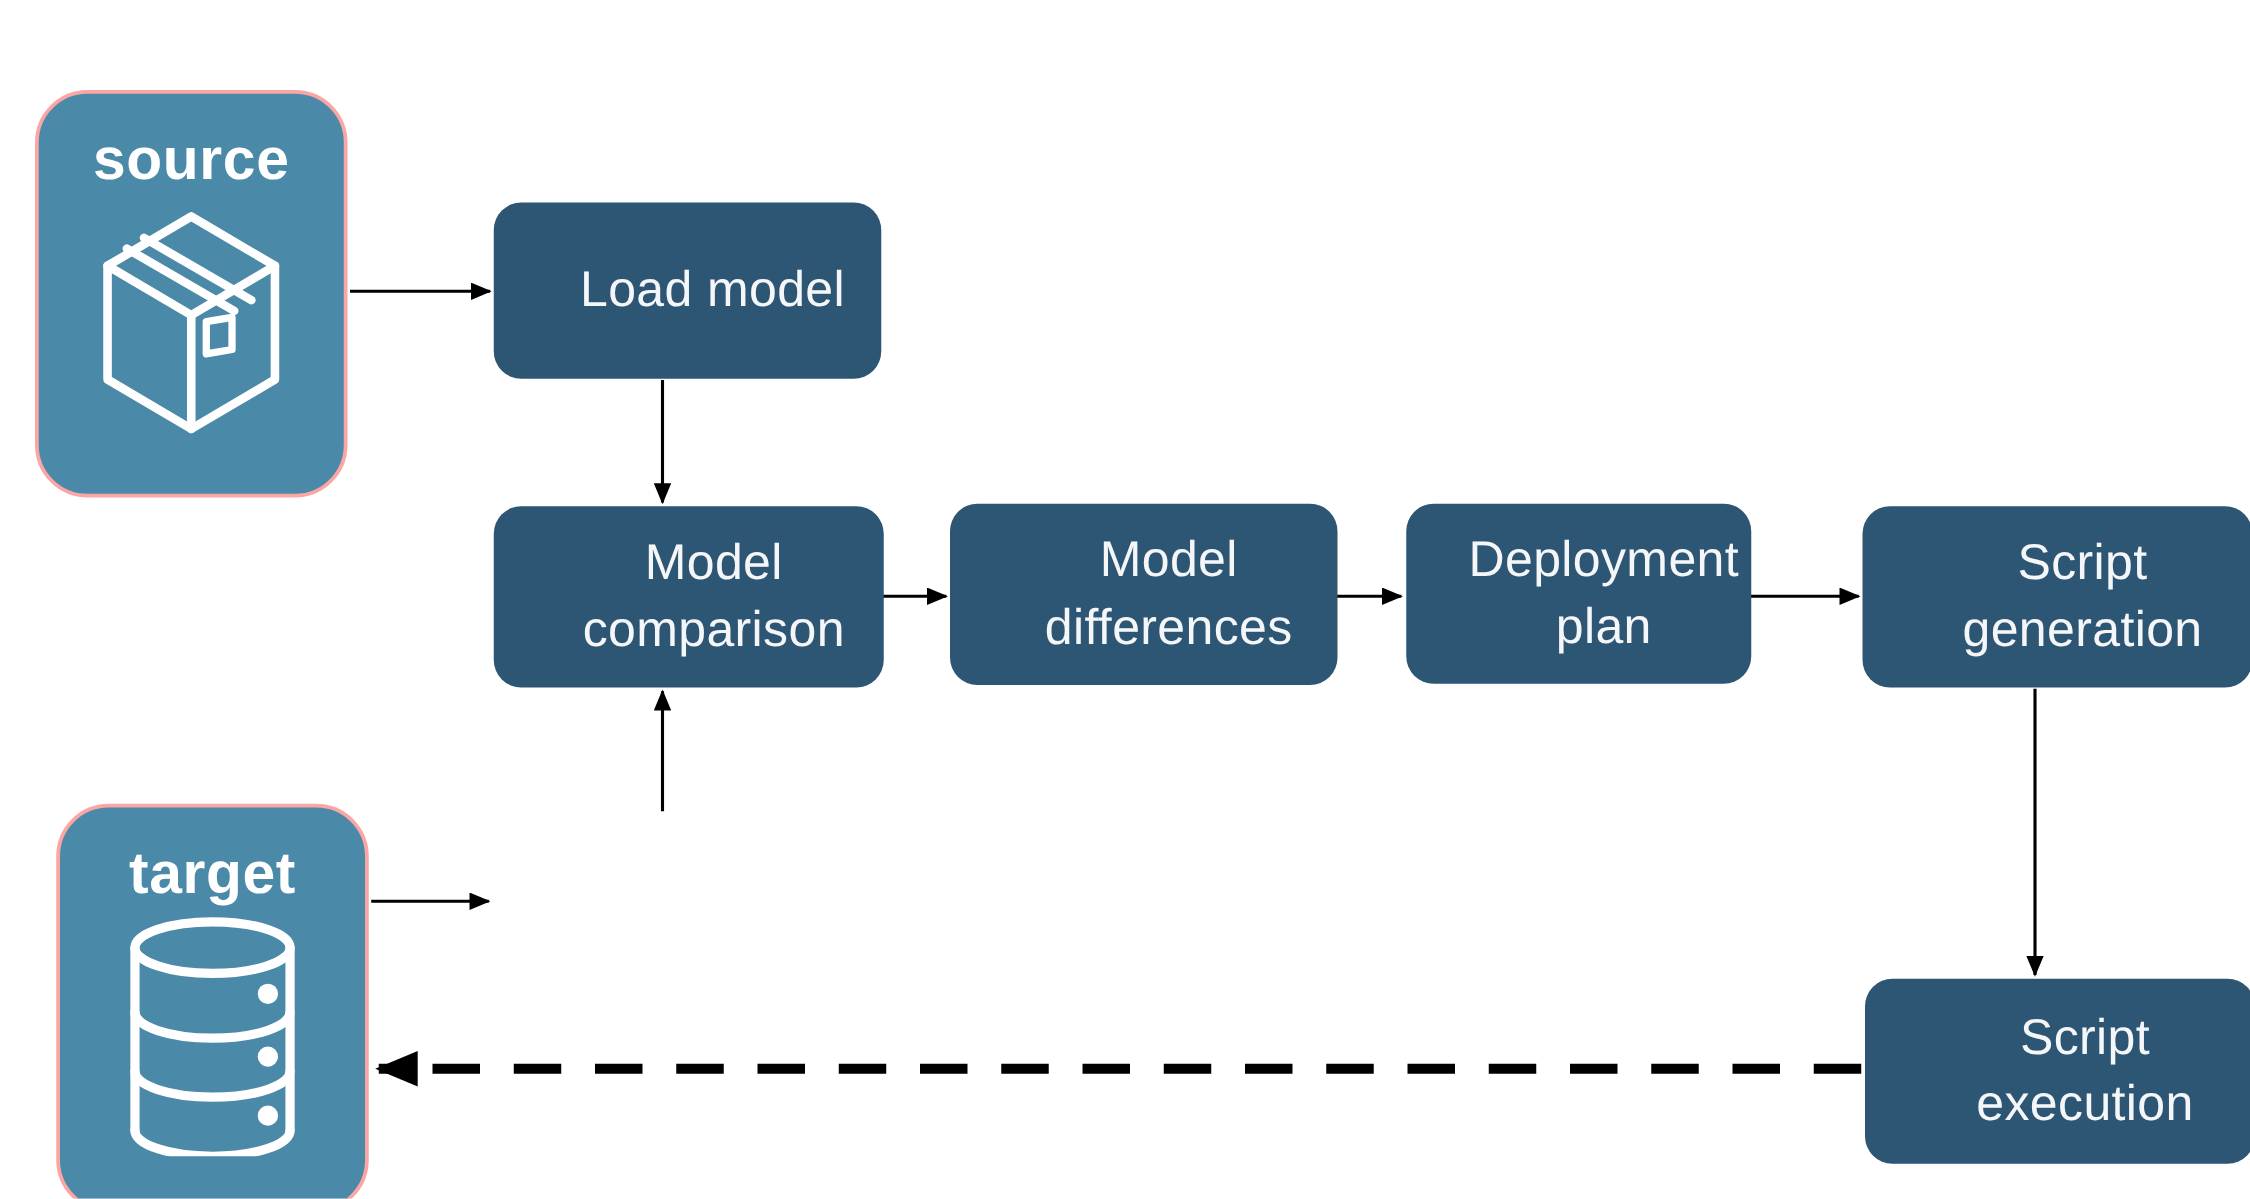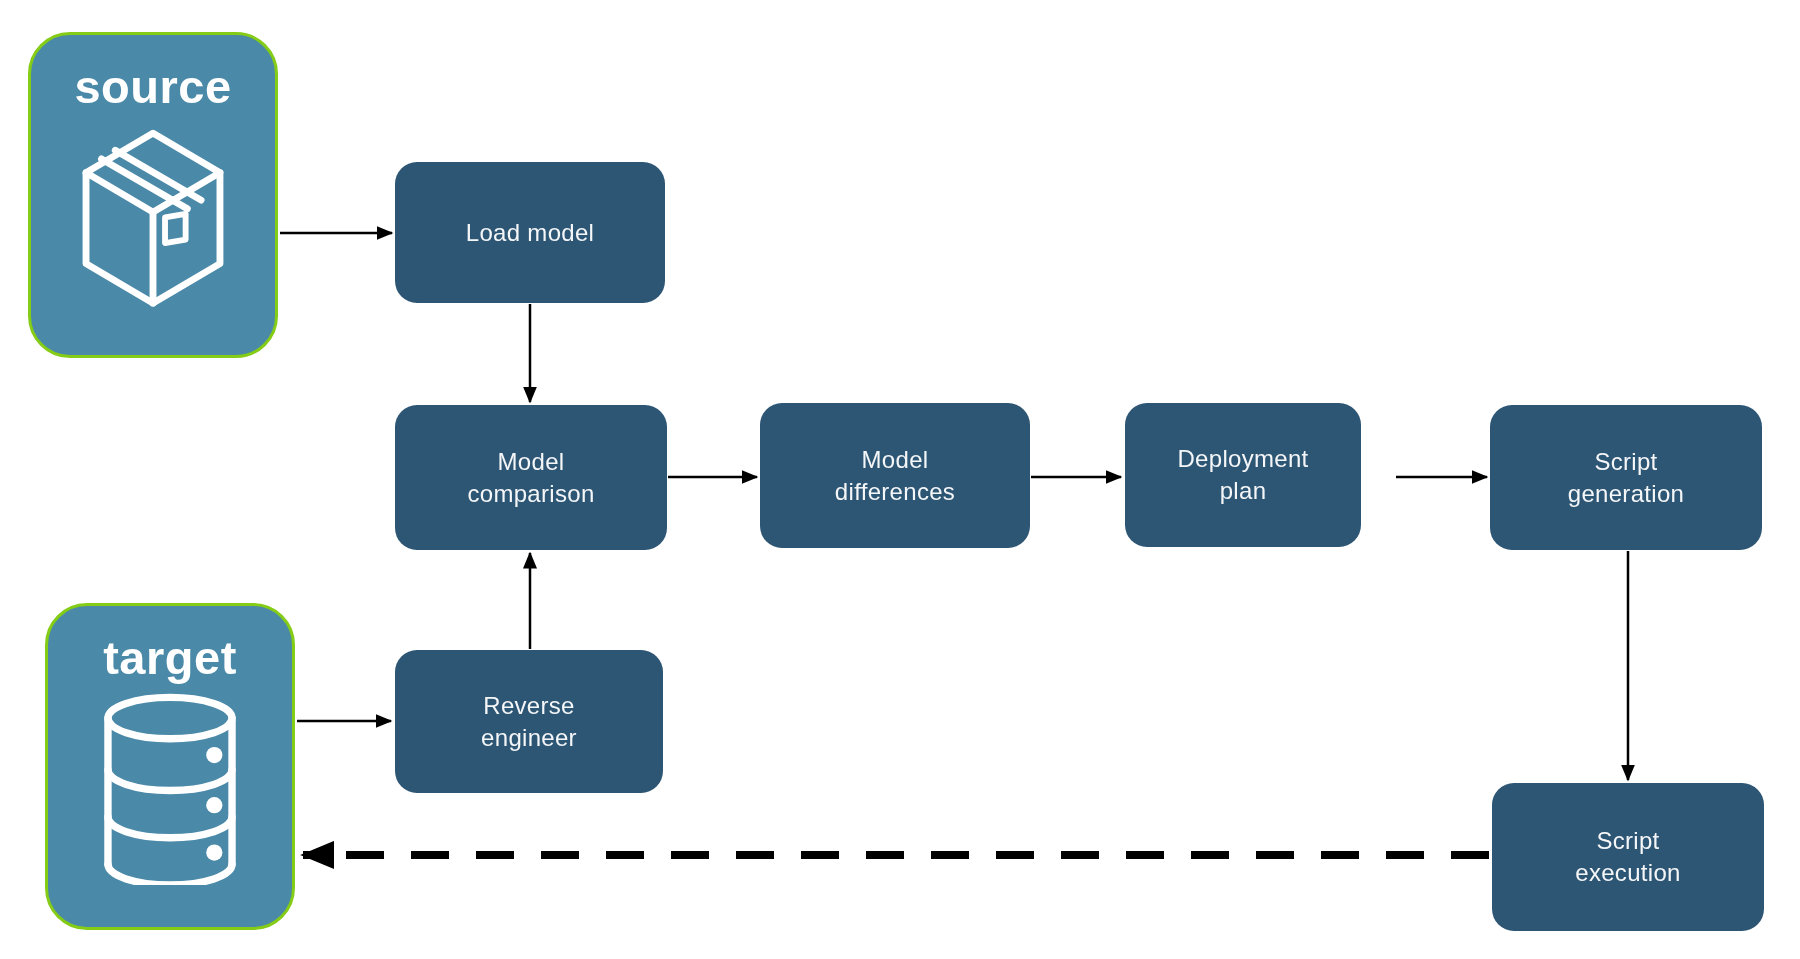--- a/index.html
+++ b/index.html
@@ -32,36 +32,38 @@
   }
   .node {
     position: absolute;
     background: #2d5574;
     border-radius: 22px;
     display: flex;
     align-items: center;
     justify-content: center;
     text-align: center;
     color: #f4f6f8;
-    font-size: 24px;
+    font-size: 40px;
     line-height: 1.33;
     letter-spacing: 0.3px;
+    padding-left: 40px;
   }
   .node-label {
     white-space: pre-line;
   }
   .container-box {
     position: absolute;
     background: #4a89a8;
-    border: 3px solid #84cc16;
+    border: 3px solid #fca5a5;
     border-radius: 42px;
     box-sizing: border-box;
     display: flex;
     flex-direction: column;
     align-items: center;
+    margin-top: 40px;
   }
   .container-label {
     margin-top: 24px;
     color: #ffffff;
     font-size: 47px;
     font-weight: bold;
     letter-spacing: 0.5px;
   }
   .icon {
     display: block;
@@ -144,23 +146,19 @@
   <div class="node" style="left:1125px; top:403px; width:236px; height:144px;">
     <span class="node-label">Deployment
 plan</span>
   </div>
 
   <div class="node" style="left:1490px; top:405px; width:272px; height:145px;">
     <span class="node-label">Script
 generation</span>
   </div>
 
-  <div class="node" style="left:395px; top:650px; width:268px; height:143px;">
-    <span class="node-label">Reverse
-engineer</span>
-  </div>
 
   <div class="node" style="left:1492px; top:783px; width:272px; height:148px;">
     <span class="node-label">Script
 execution</span>
   </div>
 
 </div>
 
 </body></html>

